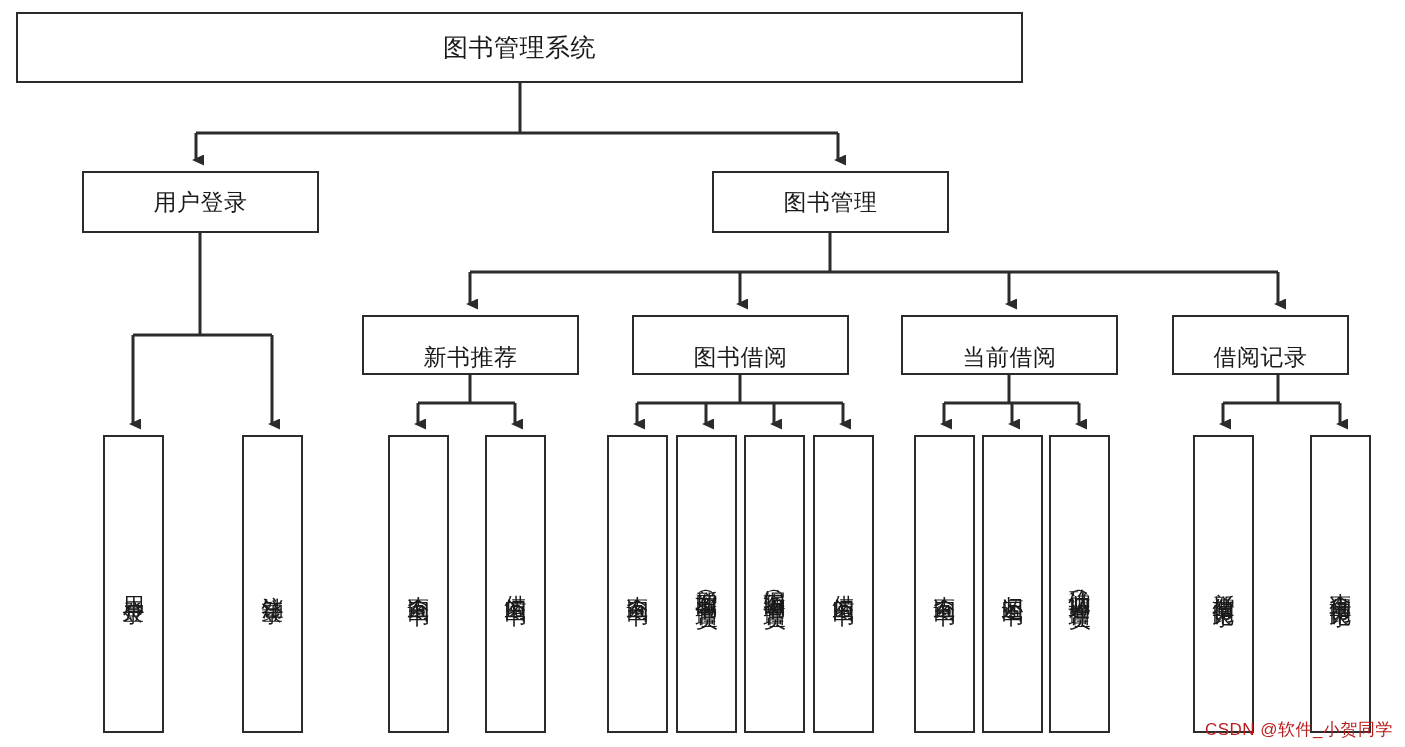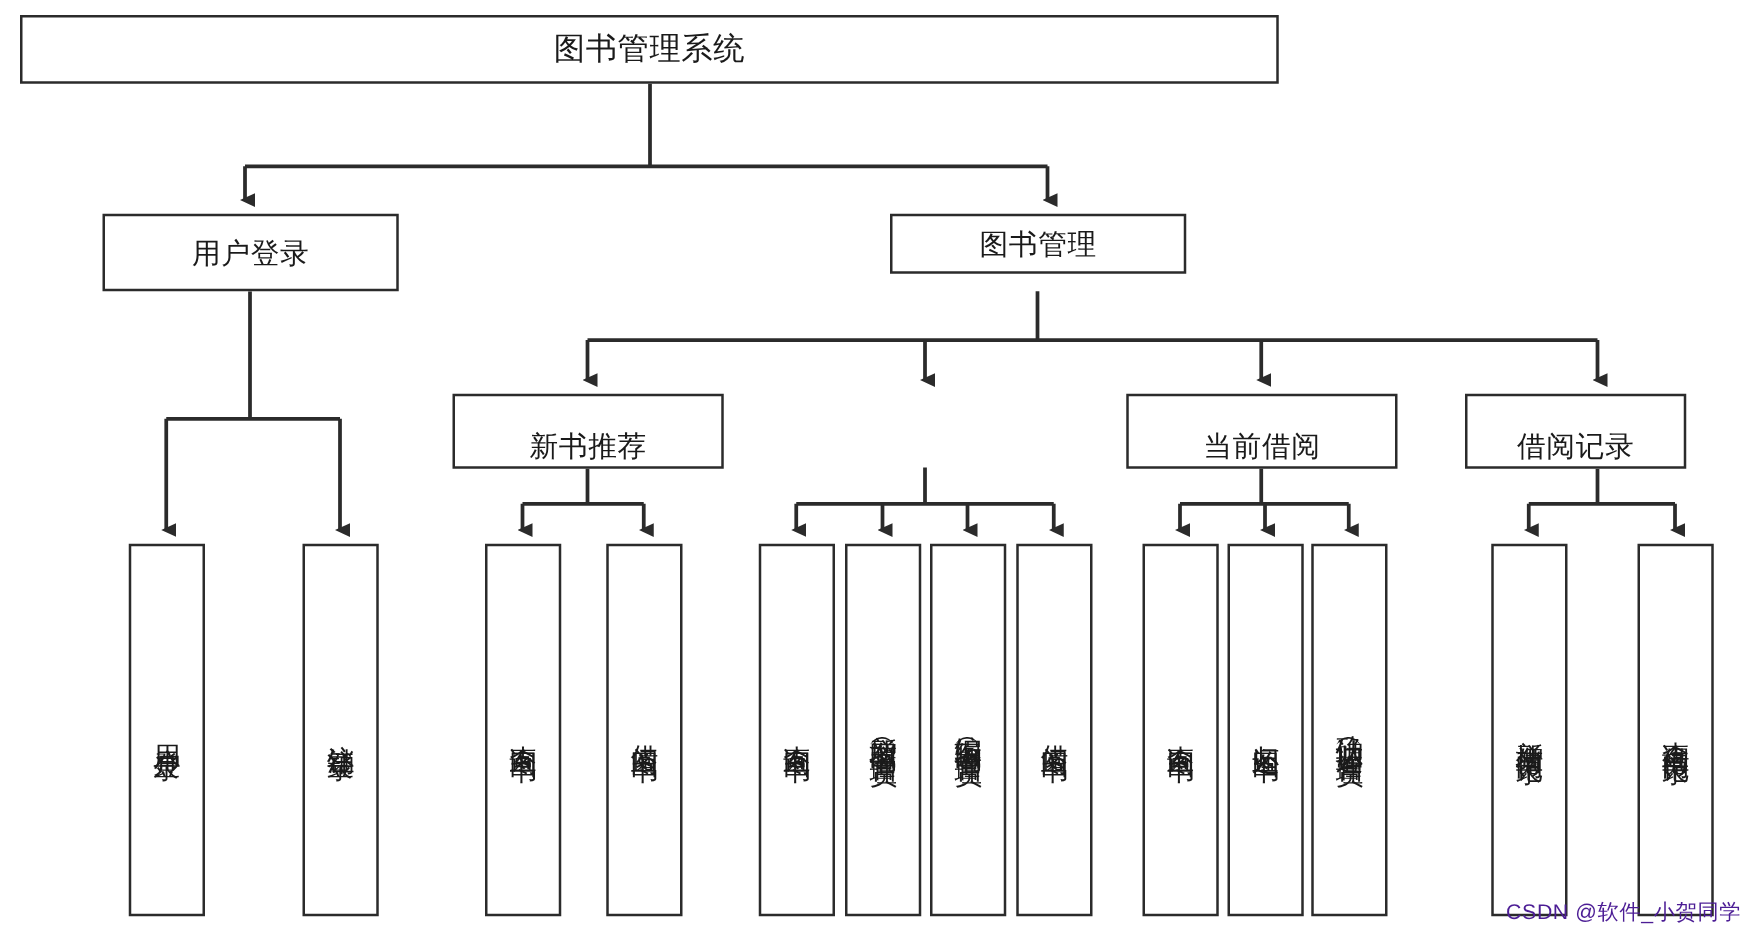--- a/index.html
+++ b/index.html
@@ -54,21 +54,21 @@
     text-orientation: upright;
     letter-spacing: 3px;
     white-space: nowrap;
     line-height: 1;
   }
   #watermark {
     position: absolute;
     right: 12px;
     bottom: 6px;
     font-size: 17px;
-    color: #4c1d95;
+    color: #b91c1c;
     letter-spacing: 0.5px;
     z-index: 6;
     white-space: nowrap;
     font-family: "Liberation Sans", "DejaVu Sans", sans-serif;
   }
 </style>
 </head>
 <body>
 
 <div id="diagram-root">
@@ -116,36 +116,39 @@
       <path d="M1012,403 L1012,424" marker-end="url(#arrow)"></path>
       <path d="M1079,403 L1079,424" marker-end="url(#arrow)"></path>
 
       <path d="M1278,375 L1278,403"></path>
       <path d="M1223,403 L1340,403"></path>
       <path d="M1223,403 L1223,424" marker-end="url(#arrow)"></path>
       <path d="M1340,403 L1340,424" marker-end="url(#arrow)"></path>
     </g>
   </svg>
 
-  <div class="node-box node-root" style="left:16px; top:12px; width:1007px; height:55px;">
+  <div class="node-box node-root" style="left:16px; top:12px; width:1007px; height:71px;">
     <span class="node-label">图书管理系统</span>
   </div>
 
   <div class="node-box node-l2" style="left:82px; top:171px; width:237px; height:62px;">
     <span class="node-label">用户登录</span>
   </div>
 
-  <div class="node-box node-l2" style="left:712px; top:171px; width:237px; height:48px;">
+  <div class="node-box node-l2" style="left:712px; top:171px; width:237px; height:62px;">
     <span class="node-label">图书管理</span>
   </div>
 
   <div class="node-box node-l3" style="left:362px; top:315px; width:217px; height:60px;">
     <span class="node-label">新书推荐</span>
   </div>
 
+  <div class="node-box node-l3" style="left:632px; top:315px; width:217px; height:60px;">
+    <span class="node-label">图书借阅</span>
+  </div>
 
   <div class="node-box node-l3" style="left:901px; top:315px; width:217px; height:60px;justify-content:center;">
     <span class="node-label">当前借阅</span>
   </div>
 
   <div class="node-box node-l3" style="left:1172px; top:315px; width:177px; height:60px;">
     <span class="node-label">借阅记录</span>
   </div>
 
   <div class="node-box node-leaf" style="left:103px; top:435px; width:61px; height:298px;">

